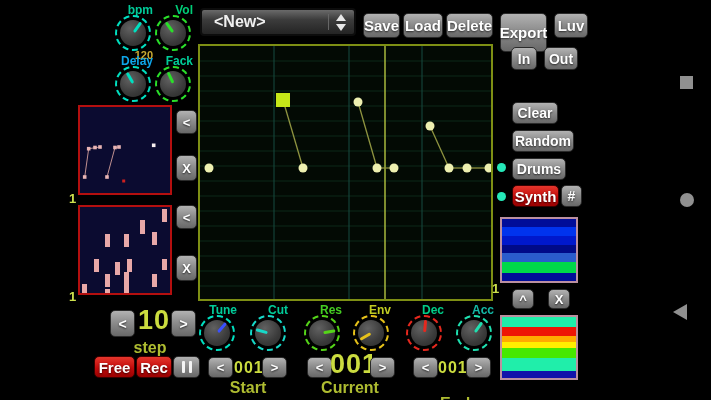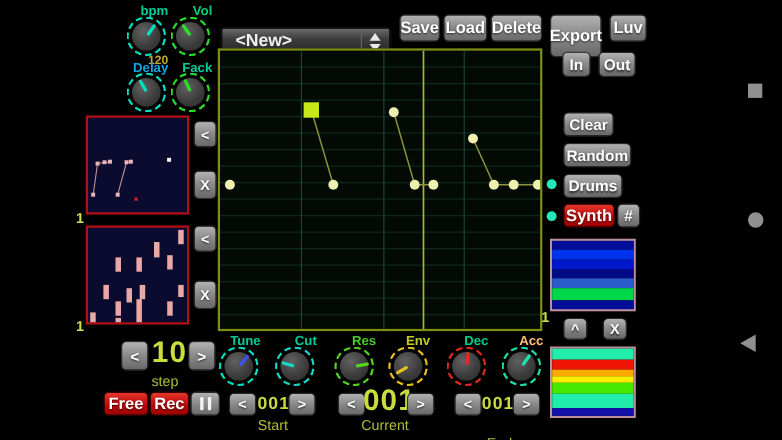--- a/index.html
+++ b/index.html
@@ -5,21 +5,21 @@
   html,body{margin:0;padding:0;background:#000;}
   #stage{position:relative;width:711px;height:400px;background:#000;overflow:hidden;
          font-family:"Liberation Sans",sans-serif;-webkit-font-smoothing:antialiased;}
   .abs{position:absolute;}
   .gbtn{background:linear-gradient(180deg,#b2b2b2,#8d8d8d 45%,#686868);border:1px solid #2a2a2a;
         border-radius:5px;color:#fff;font-weight:bold;font-size:14px;display:flex;align-items:center;
         justify-content:center;text-shadow:0 1px 2px rgba(0,0,0,.7);box-sizing:border-box;cursor:default;}
   .rbtn{background:linear-gradient(180deg,#e5362c,#c20b0b 55%,#9a0202);border:1px solid #3a0000;
         border-radius:5px;color:#fff;font-weight:bold;font-size:15px;display:flex;align-items:center;
         justify-content:center;text-shadow:0 1px 2px rgba(0,0,0,.7);box-sizing:border-box;}
-  .sublab{color:#aebc31;font-size:13px;text-align:center;font-weight:normal;}
+  .sublab{color:#aebc31;font-size:16px;text-align:center;font-weight:bold;}
   .numval{color:#cbdc3f;text-align:center;font-weight:bold;letter-spacing:1px;}
   .slot-num{color:#cde04e;font-size:13px;font-weight:bold;}
   .spinner{background:linear-gradient(180deg,#6a6a6a,#3c3c3c 40%,#242424);border:2px solid #0c0c0c;
            border-radius:4px;box-sizing:border-box;display:flex;align-items:center;}
   .spin-val{color:#f0f0f0;font-weight:bold;font-size:16px;padding-left:12px;flex:1;}
   .spin-div{width:1px;height:70%;background:#666;margin-right:7px;}
   .spin-arrows{display:flex;flex-direction:column;gap:3px;margin-right:8px;}
   .tri-up{width:0;height:0;border-left:5px solid transparent;border-right:5px solid transparent;border-bottom:7px solid #e8e8e8;}
   .tri-dn{width:0;height:0;border-left:5px solid transparent;border-right:5px solid transparent;border-top:7px solid #e8e8e8;}
   .mini-panel{background:#0b0b30;border:2px solid #b40f0f;box-sizing:border-box;}
@@ -66,21 +66,21 @@
         </div>
       </div>
       <div class="knob-unit" style="left: 153px; top: 55px;">
         <div class="knob-label" style="color: rgb(0, 204, 153);">Fack</div>
         <div class="knob" style="--tick: #2adf2a; --ptr: #2adf2a; --ang: -25deg;">
           <div class="ptr"></div>
         </div>
       </div>
     </div>
 
-  <div class="spinner abs" style="left:200px;top:24px;width:156px;height:28px;">
+  <div class="spinner abs" style="left:200px;top:8px;width:156px;height:28px;">
     <span class="spin-val">&lt;New&gt;</span>
     <span class="spin-div"></span>
     <span class="spin-arrows">
       <span class="tri-up"></span>
         <span class="tri-dn"></span>
     </span>
   </div>
 
   <div id="file-buttons"></div>
   <div id="io-buttons"></div>
@@ -229,21 +229,21 @@
           <div class="ptr"></div>
         </div>
       </div>
       <div class="knob-unit" style="left: 404px; top: 304px;">
         <div class="knob-label" style="color: rgb(0, 204, 136);">Dec</div>
         <div class="knob" style="--tick: #e6281e; --ptr: #e6281e; --ang: 5deg;">
           <div class="ptr"></div>
         </div>
       </div>
       <div class="knob-unit" style="left: 454px; top: 304px;">
-        <div class="knob-label" style="color: #fdba74;">Acc</div>
+        <div class="knob-label" style="color: #14b8a6;">Acc</div>
         <div class="knob" style="--tick: #1fe0b0; --ptr: #1fe0b0; --ang: 35deg;">
           <div class="ptr"></div>
         </div>
       </div>
     </div>
 
   <div class="rbtn abs" style="left:94px;top:356px;width:41px;height:22px;">Free</div>
   <div class="rbtn abs" style="left:136px;top:356px;width:36px;height:22px;">Rec</div>
   <div class="gbtn abs" style="left:173px;top:356px;width:27px;height:22px;">
     <span class="pbar"></span>

